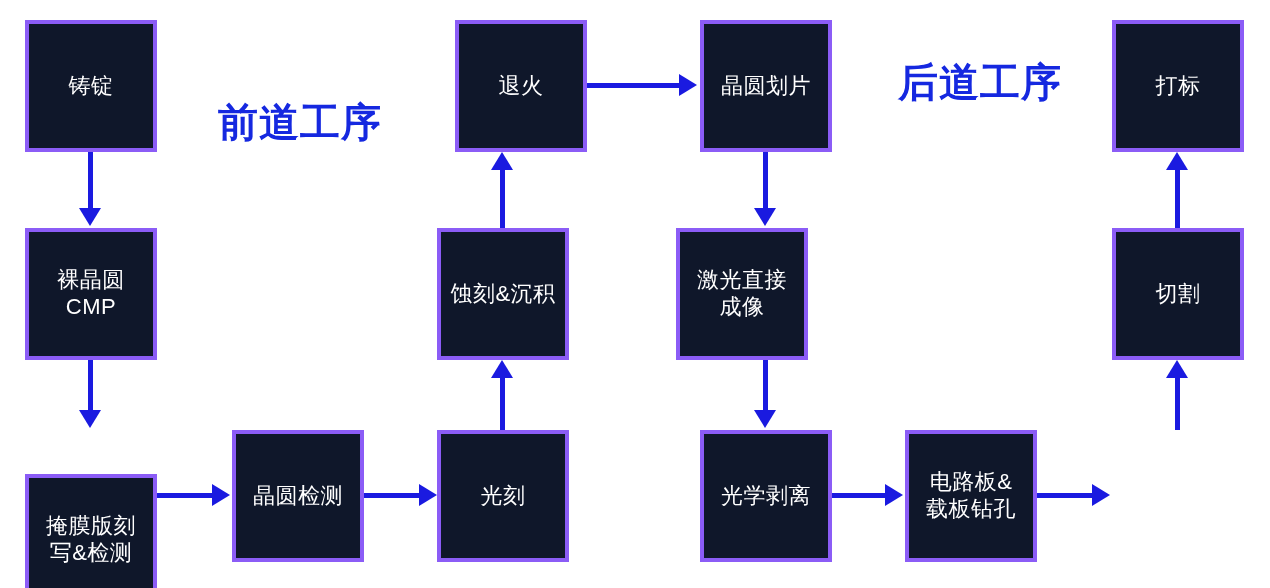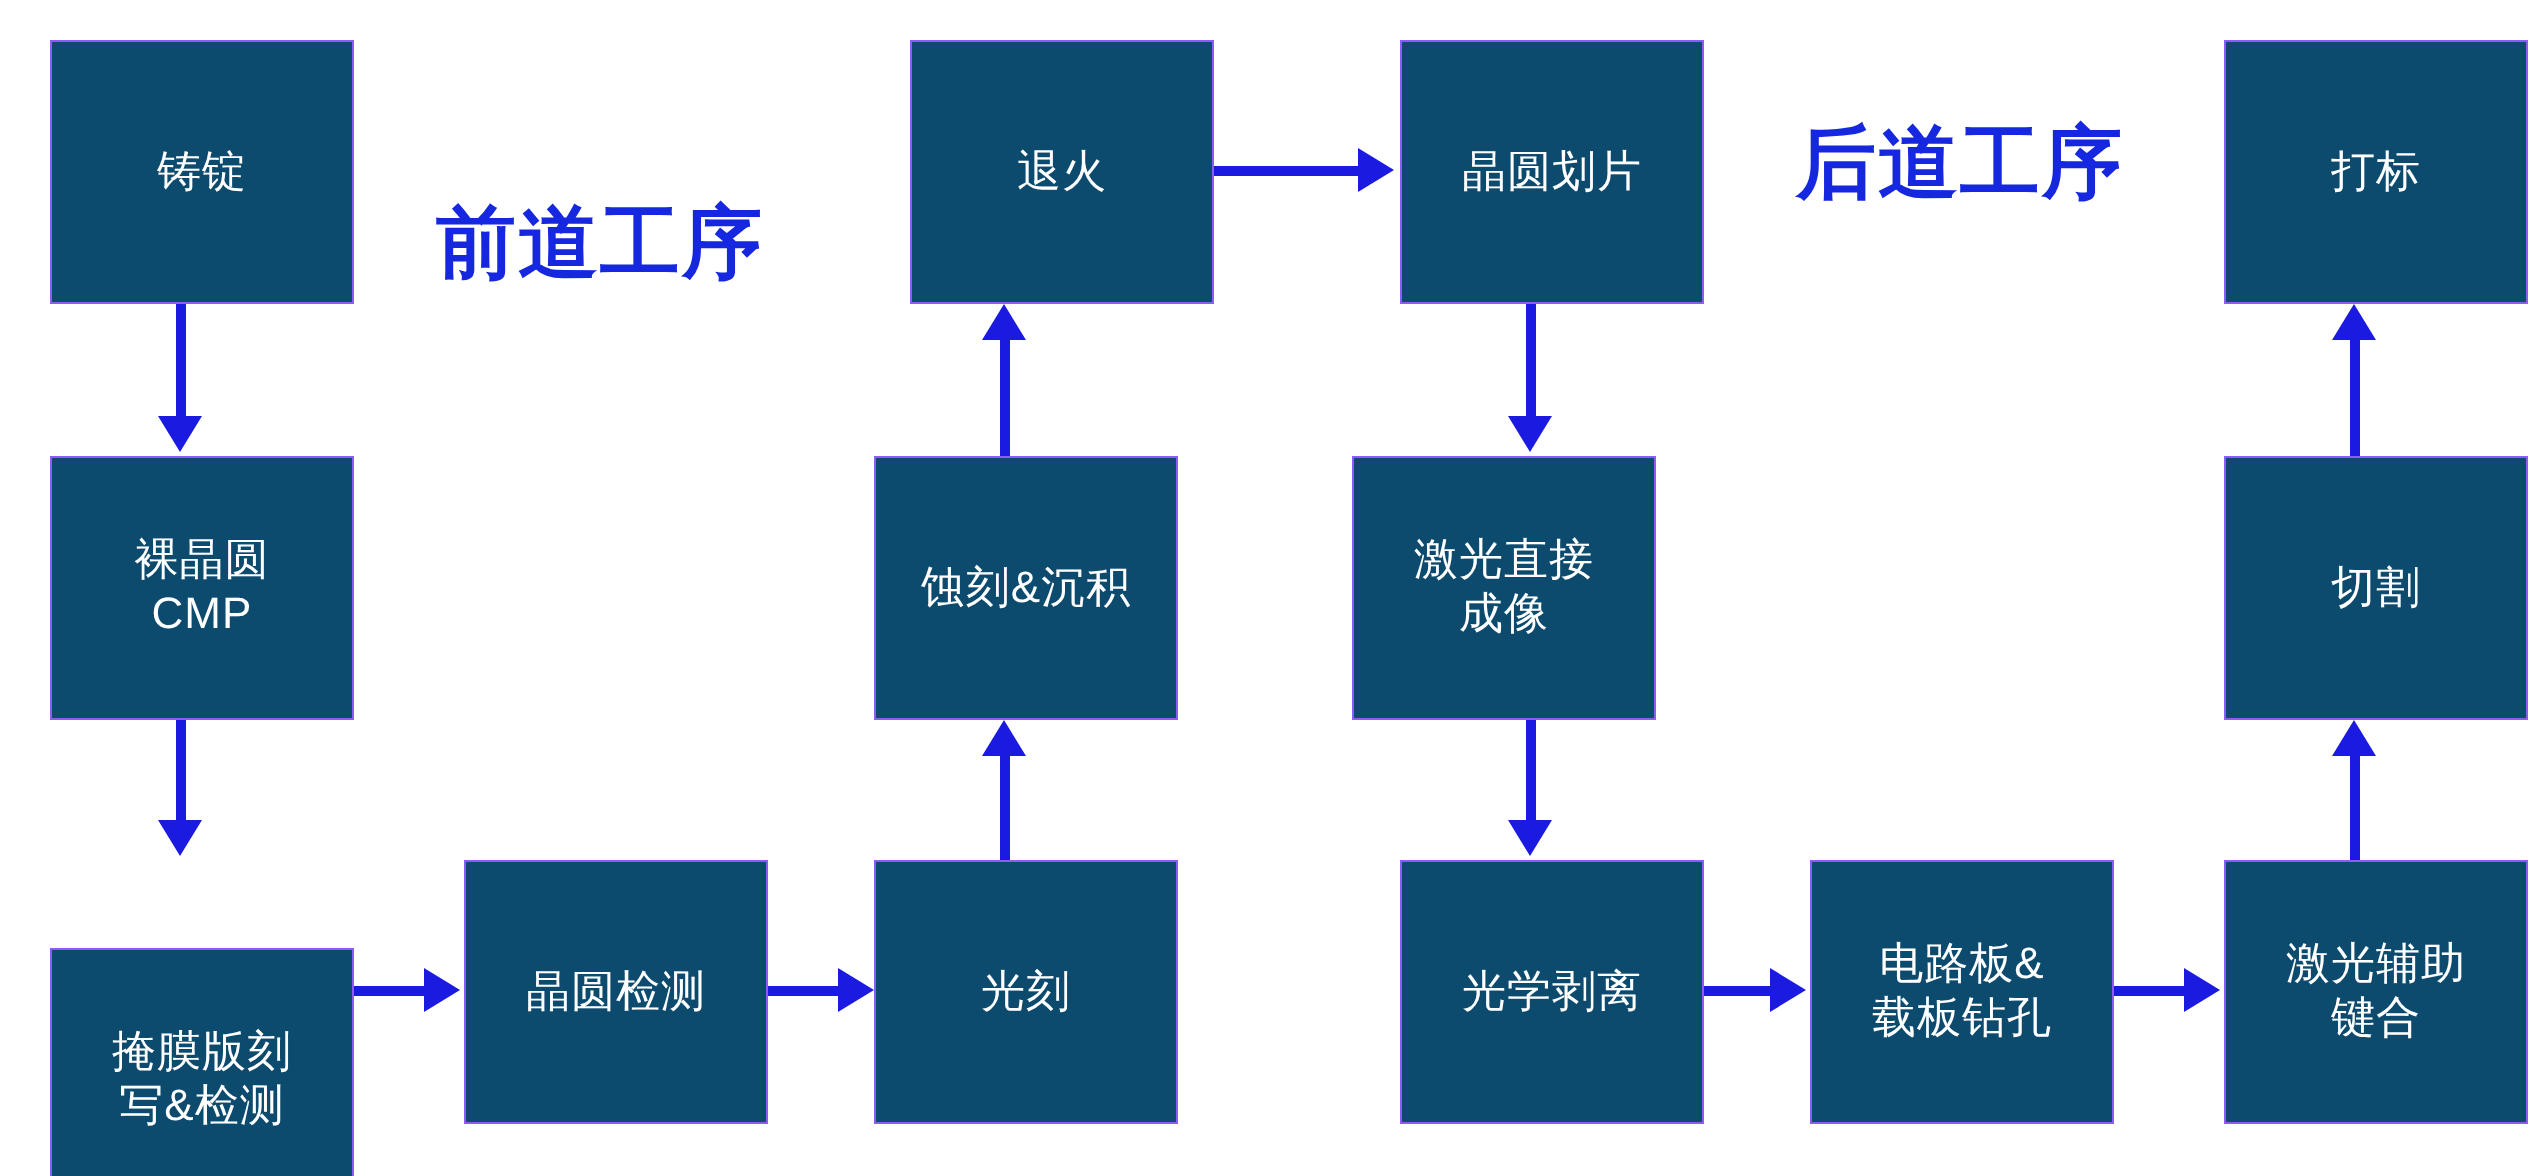--- a/index.html
+++ b/index.html
@@ -12,24 +12,24 @@
   }
   #canvas {
     position: relative;
     width: 1270px;
     height: 588px;
     background: #ffffff;
     overflow: hidden;
   }
   .node {
     position: absolute;
-    width: 152px;
+    width: 132px;
     height: 132px;
-    background: #0c4a6e;
-    border: 1px solid #8b5cf6;
+    background: #0f172a;
+    border: 4px solid #8b5cf6;
     box-sizing: border-box;
     display: flex;
     align-items: center;
     justify-content: center;
     text-align: center;
   }
   .node .node-label {
     color: #ffffff;
     font-size: 22px;
     font-weight: 400;
@@ -176,18 +176,14 @@
   </div>
 
   <div class="node" style="left:1112px; top:20px;">
     <span class="node-label">打标</span>
   </div>
 
   <div class="node" style="left:1112px; top:228px;">
     <span class="node-label">切割</span>
   </div>
 
-  <div class="node" style="left:1112px; top:430px;">
-    <span class="node-label">激光辅助
-键合</span>
-  </div>
 
 </div>
 
 </body></html>

